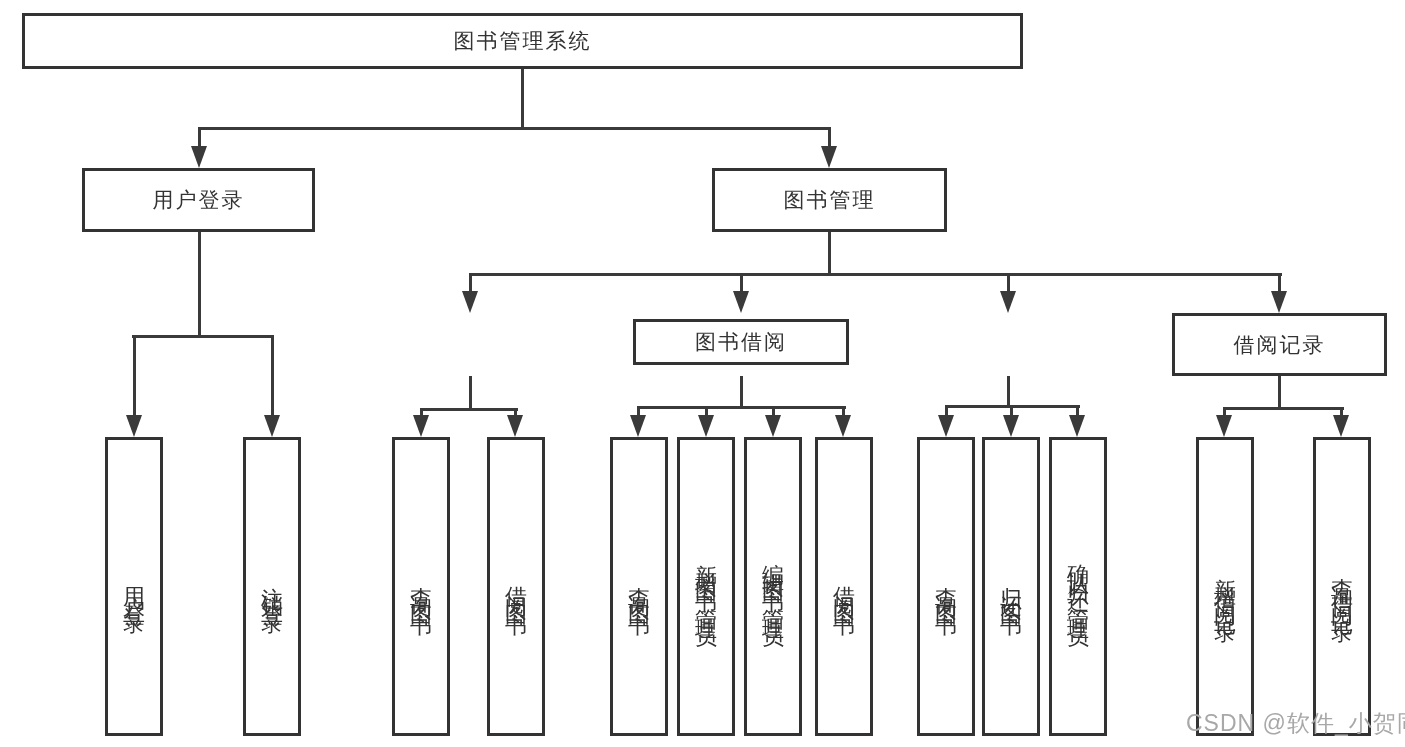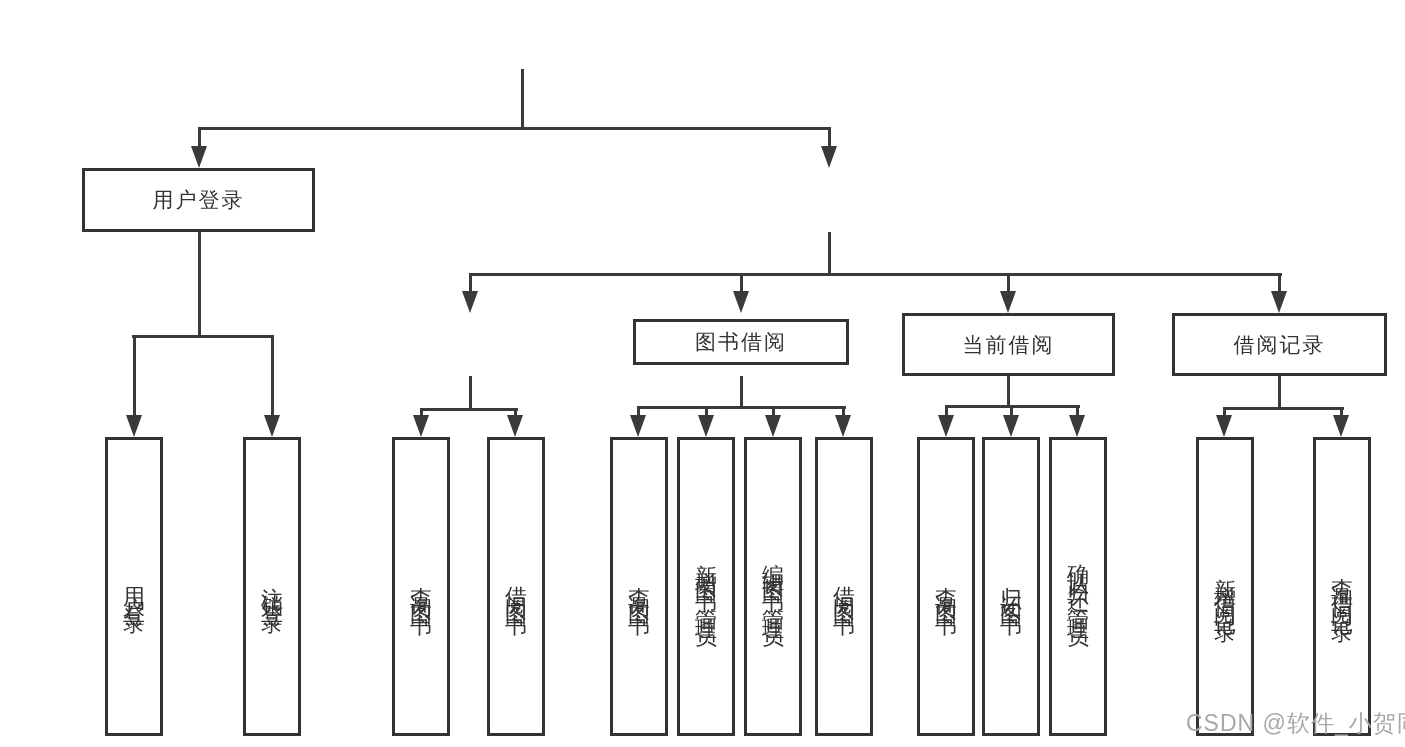--- a/index.html
+++ b/index.html
@@ -88,25 +88,26 @@
   <div class="vl" style="left:1076px;top:405px;height:13px"></div>
   <div class="ah" style="left:1069px;top:415px"></div>
 
   <div class="vl" style="left:1278px;top:376px;height:34px"></div>
   <div class="hl" style="left:1223px;top:407px;width:121px"></div>
   <div class="vl" style="left:1223px;top:407px;height:11px"></div>
   <div class="ah" style="left:1216px;top:415px"></div>
   <div class="vl" style="left:1340px;top:407px;height:11px"></div>
   <div class="ah" style="left:1333px;top:415px"></div>
 
+  <div class="box" style="left:22px;top:13px;width:1001px;height:56px">图书管理系统</div>
 
   <div class="box" style="left:82px;top:168px;width:233px;height:64px">用户登录</div>
+  <div class="box" style="left:712px;top:168px;width:235px;height:64px">图书管理</div>
 
   <div class="box" style="left:633px;top:319px;width:216px;height:46px">图书借阅</div>
-  <div class="box" style="left:902px;top:313px;width:213px;height:63px">当前借阅</div>
   <div class="box" style="left:1172px;top:313px;width:215px;height:63px">借阅记录</div>
 
   <div class="vbox" style="left:105px">用户登录</div>
   <div class="vbox" style="left:243px">注销登录</div>
 
   <div class="vbox" style="left:392px">查询图书</div>
   <div class="vbox" style="left:487px">借阅图书</div>
 
   <div class="vbox" style="left:610px">查询图书</div>
   <div class="vbox" style="left:677px">新增图书（管理员）</div>

